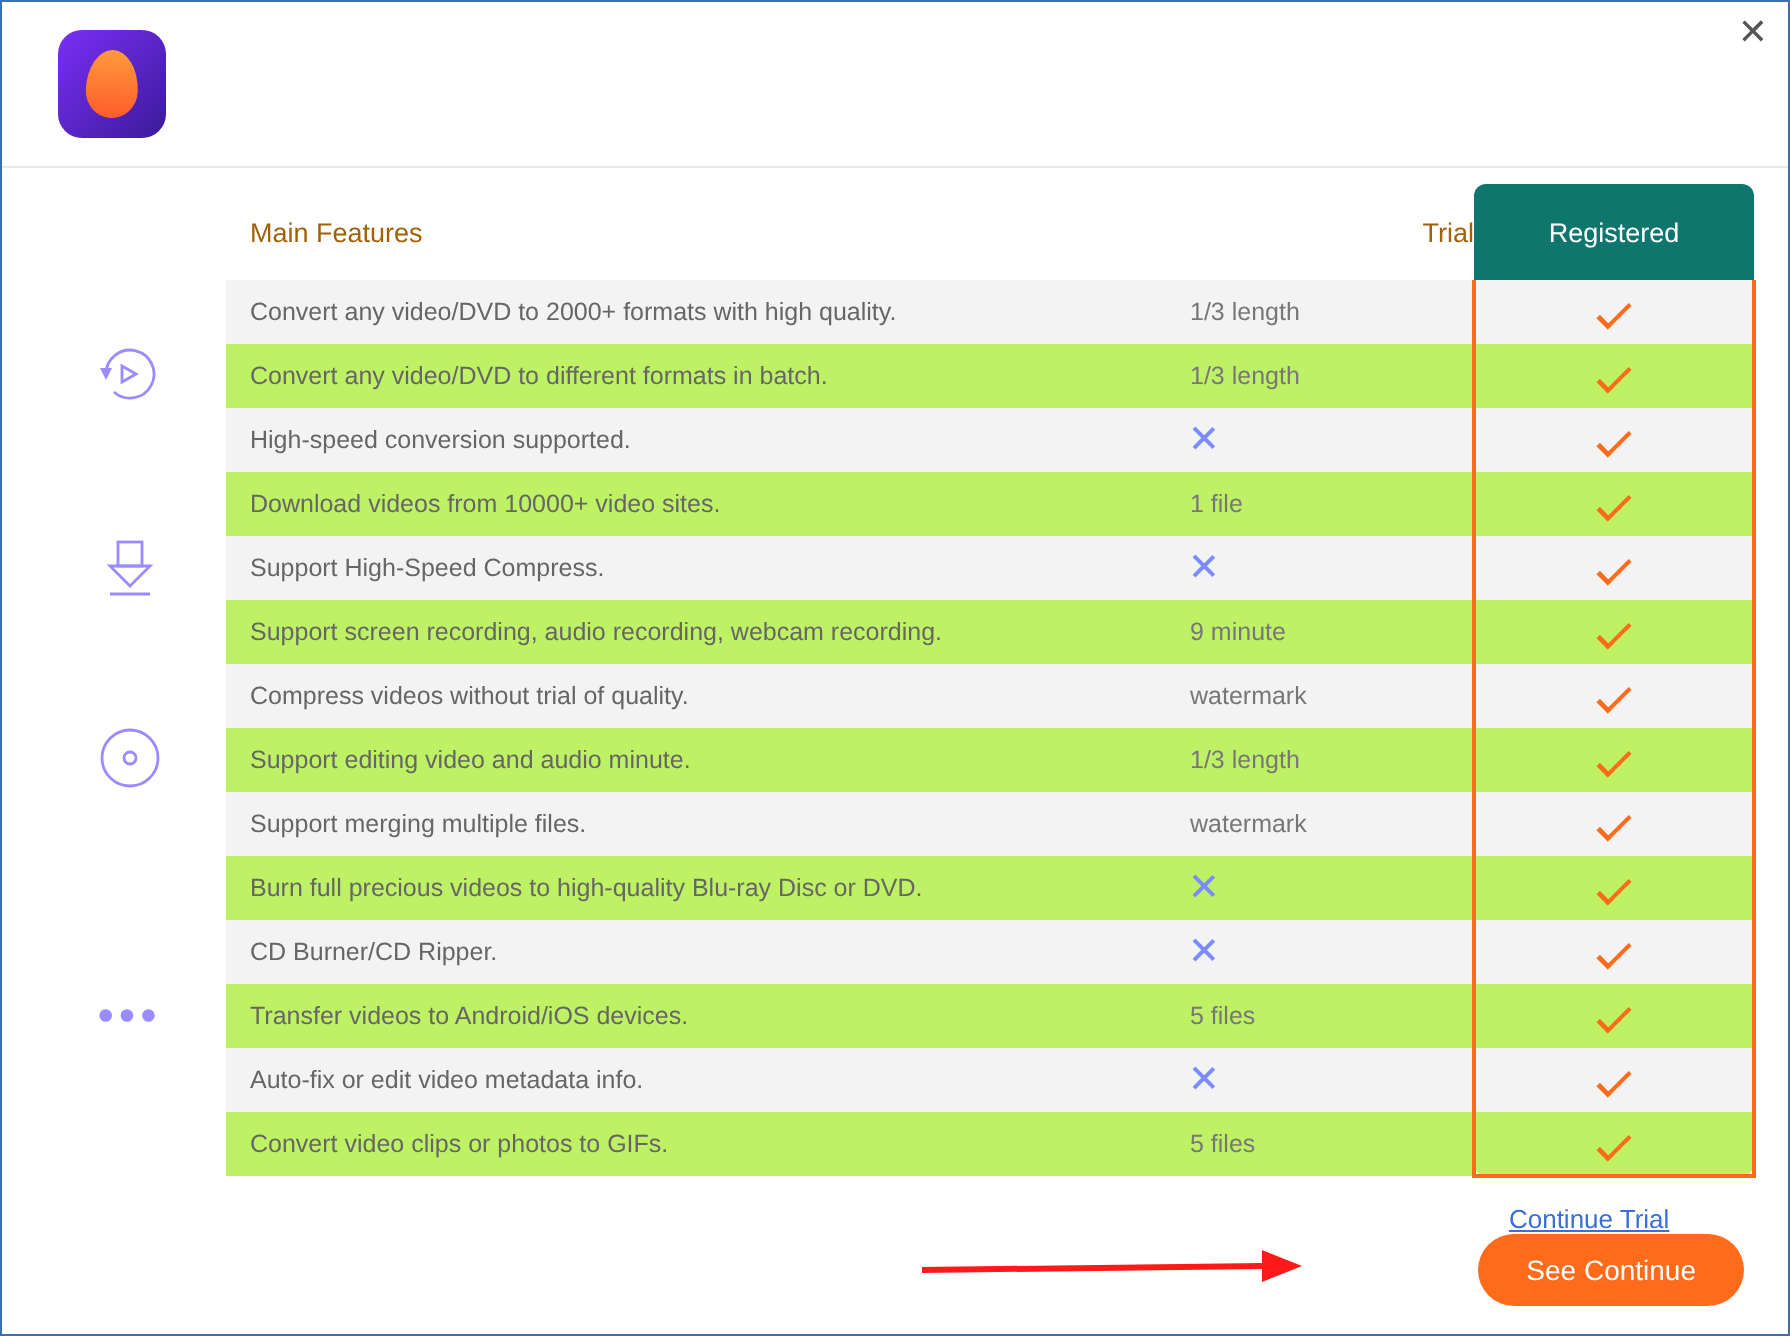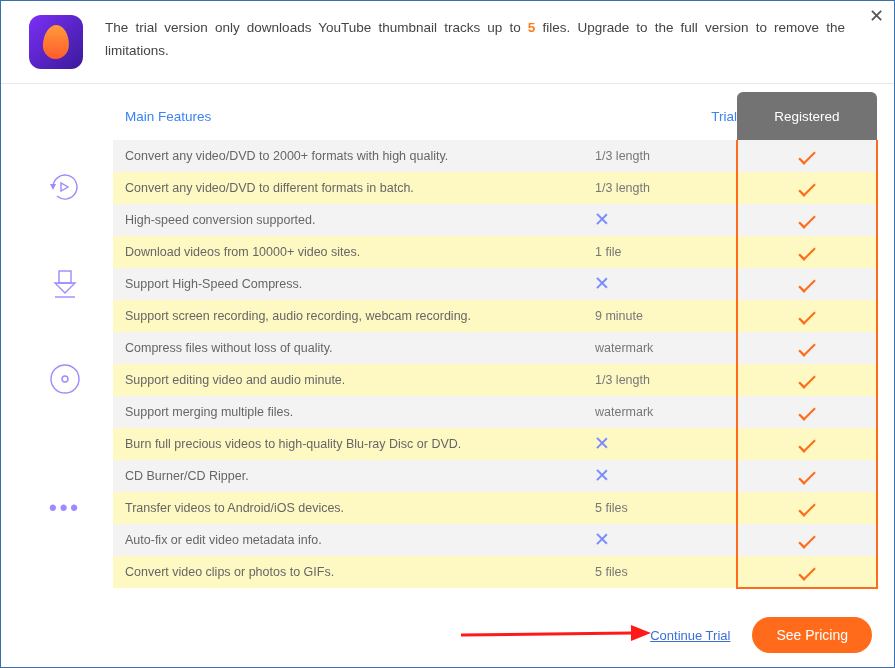--- a/index.html
+++ b/index.html
@@ -63,32 +63,32 @@
   .table-wrap {
     padding: 8px 16px 0 16px;
   }
   table {
     width: 100%;
     border-collapse: collapse;
   }
   th {
     height: 48px;
     font-weight: 500;
-    color: #3b82f6;
+    color: #a16207;
     font-size: 13.5px;
     background: #fff;
   }
   th.icon-col { width: 96px; }
   th.feat-col { text-align: left; padding-left: 12px; }
   th.trial-col { width: 142px; text-align: right; }
   th.reg-col {
     width: 140px;
     text-align: center;
     color: #fff;
-    background: #737373;
+    background: #0f766e;
     border-top-left-radius: 6px;
     border-top-right-radius: 6px;
   }
   td {
     height: 32px;
     font-size: 12.5px;
     color: #666;
   }
   td.feat { padding-left: 12px; text-align: left; }
   td.trial { text-align: left; color: #777; }
@@ -96,21 +96,21 @@
     text-align: center;
     border-left: 2px solid #ff6b1a;
     border-right: 2px solid #ff6b1a;
   }
   td.group-icon {
     text-align: center;
     vertical-align: middle;
     background: #fff !important;
   }
   tr.stripe td:not(.group-icon) { background: #f3f3f3; }
-  tr:not(.stripe) td:not(.group-icon) { background: #fef9c3; }
+  tr:not(.stripe) td:not(.group-icon) { background: #bef264; }
   tr.last-row td.reg {
     border-bottom: 2px solid #ff6b1a;
     border-bottom-left-radius: 6px;
     border-bottom-right-radius: 6px;
   }
   .check {
     display: inline-block;
     width: 14px;
     height: 8px;
     border-left: 2px solid #ff6b1a;
@@ -135,20 +135,21 @@
   .cross::before { transform: rotate(45deg); }
   .cross::after { transform: rotate(-45deg); }
   .grp-icon-svg { stroke: #9a8cff; stroke-width: 1.4; fill: none; }
   .more-dots { color: #9a8cff; font-size: 22px; letter-spacing: 3px; font-weight: bold;}
   .footer {
     position: absolute;
     bottom: 14px;
     right: 22px;
     display: flex;
     align-items: center;
+    flex-direction: column;
   }
   .continue-link {
     color: #3a6fd8;
     text-decoration: underline;
     font-size: 13px;
     margin-right: 22px;
     cursor: pointer;
   }
   .see-pricing {
     background: #ff6b1a;
@@ -167,23 +168,20 @@
   }
 </style>
 </head>
 <body>
 
 <div class="close-btn">✕</div>
 
 <div class="header">
   <div class="app-icon">
     <div class="flame"></div>
-  </div>
-  <div class="header-text">
-    <span>The trial version only downloads YouTube thumbnail tracks up to </span><span class="hl">5</span><span> files. Upgrade to the full version to remove the limitations.</span>
   </div>
 </div>
 
 <div class="table-wrap">
   <table>
     <thead>
       <tr>
         <th class="icon-col"></th>
         <th class="feat-col">Main Features</th>
         <th class="trial-col">Trial</th>
@@ -229,21 +227,21 @@
         <tr>
           <td class="feat">Support screen recording, audio recording, webcam recording.</td>
           <td class="trial">9 minute</td>
           <td class="reg"><span class="check"></span></td>
         </tr>
         <tr class="stripe">
           <td class="group-icon" rowspan="3"><svg width="40" height="40" class="grp-icon-svg">
               <circle cx="20" cy="20" r="14"></circle>
               <circle cx="20" cy="20" r="3"></circle>
             </svg></td>
-          <td class="feat">Compress files without loss of quality.</td>
+          <td class="feat">Compress videos without trial of quality.</td>
           <td class="trial">watermark</td>
           <td class="reg"><span class="check"></span></td>
         </tr>
         <tr>
           <td class="feat">Support editing video and audio minute.</td>
           <td class="trial">1/3 length</td>
           <td class="reg"><span class="check"></span></td>
         </tr>
         <tr class="stripe">
           <td class="feat">Support merging multiple files.</td>
@@ -280,14 +278,14 @@
   </table>
 </div>
 
 <svg class="arrow-annot" width="190" height="26">
   <line x1="0" y1="14" x2="170" y2="12" stroke="#ff1a1a" stroke-width="3"></line>
   <polygon points="170,4 190,12 170,20" fill="#ff1a1a"></polygon>
 </svg>
 
 <div class="footer">
   <a class="continue-link">Continue Trial</a>
-  <button class="see-pricing">See Pricing</button>
+  <button class="see-pricing">See Continue</button>
 </div>
 
 </body></html>

